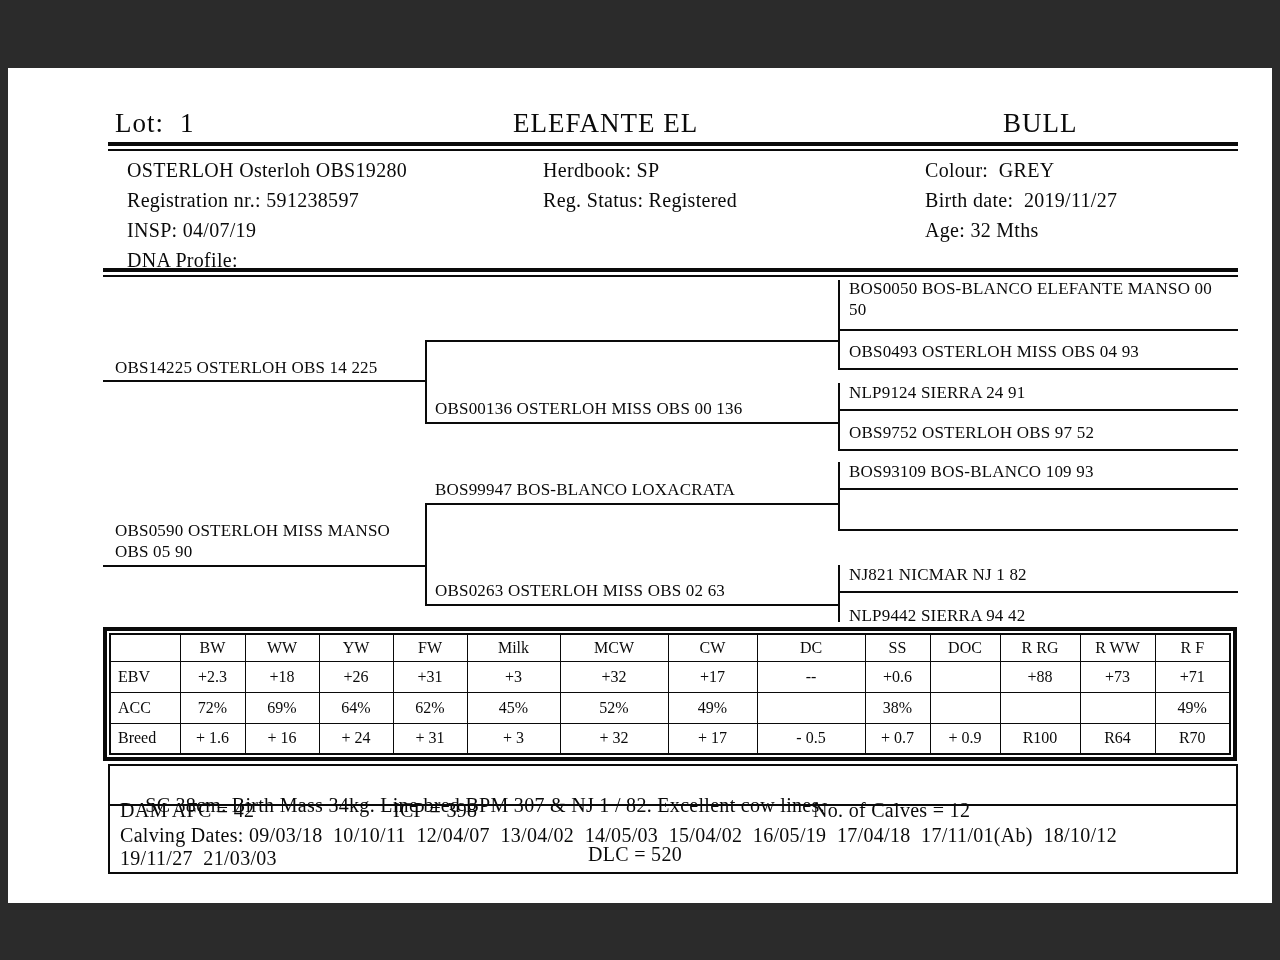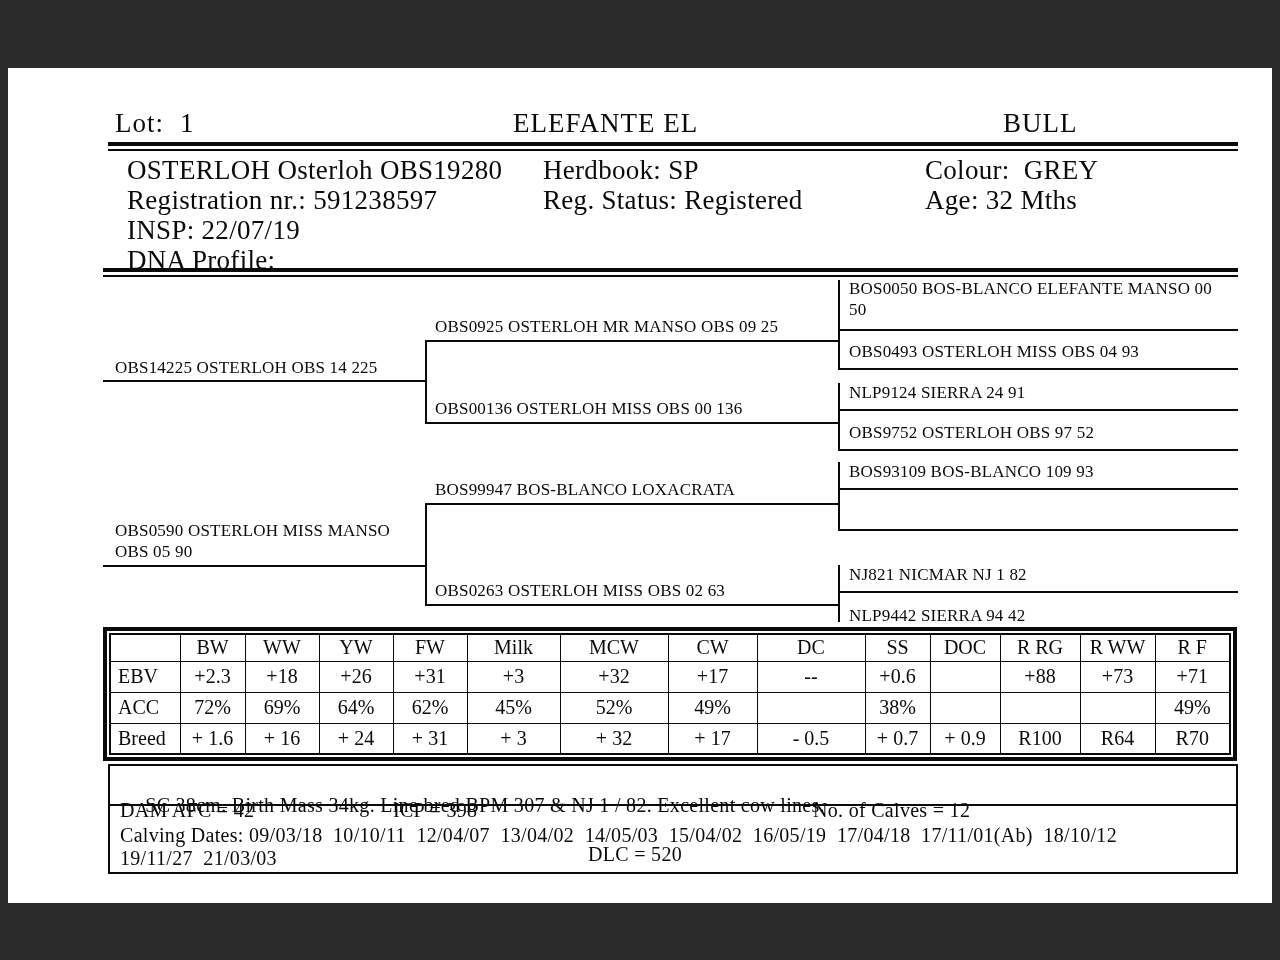--- a/index.html
+++ b/index.html
@@ -19,30 +19,30 @@
   .abs { position:absolute; }
   .ws-pre { white-space:pre; }
   .hline { position:absolute; height:2px; background:#0a0a0a; }
   .vline { position:absolute; width:2px; background:#0a0a0a; }
   .rule-double {
     position:absolute; height:9px;
     border-top:4px solid #0a0a0a;
     border-bottom:2px solid #0a0a0a;
   }
   .hdr-text { font-size:27px; letter-spacing:1px; }
-  .info-col { font-size:27px; letter-spacing:0.3px; }
+  .info-col { font-size:20px; letter-spacing:0.3px; }
   .info-col > div { line-height:30px; white-space:pre; }
   .ped { font-size:17px; letter-spacing:0.2px; white-space:nowrap; }
   .ebv-outer {
     position:absolute; left:95px; top:559px; width:1134px;
     border:4px solid #0a0a0a; padding:2px; background:#fff;
   }
   .ebv-table {
     width:100%; border-collapse:collapse; table-layout:fixed;
-    border:2px solid #0a0a0a; font-size:20px;
+    border:2px solid #0a0a0a; font-size:16px;
   }
   .ebv-table th, .ebv-table td {
     border:1.5px solid #0a0a0a; text-align:center;
     font-weight:normal; padding:0 3px; overflow:hidden;
   }
   .ebv-table thead tr { height:27px; }
   .ebv-table tbody tr { height:31px; }
   .ebv-table th:first-child, .ebv-table td:first-child {
     text-align:left; padding-left:7px;
   }
@@ -61,41 +61,41 @@
   <div class="abs hdr-text" style="left:107px; top:40px;">
     <span>Lot:</span><span style="margin-left:16px;">1</span>
   </div>
   <div class="abs hdr-text" style="left:505px; top:40px;">ELEFANTE EL</div>
   <div class="abs hdr-text" style="left:995px; top:40px;">BULL</div>
   <div class="rule-double" style="left:100px; top:74px; width:1130px;"></div>
 
   <div class="abs info-col" style="left:119px; top:87px;">
     <div>OSTERLOH Osterloh OBS19280</div>
     <div>Registration nr.: 591238597</div>
-    <div>INSP: 22/07/19</div>
+    <div>INSP: 04/07/19</div>
     <div>DNA Profile:</div>
   </div>
   <div class="abs info-col" style="left:535px; top:87px;">
     <div>Herdbook: SP</div>
     <div>Reg. Status: Registered</div>
   </div>
   <div class="abs info-col" style="left:917px; top:87px;">
     <div>Colour:  GREY</div>
+    <div>Birth date:  2019/11/27</div>
     <div>Age: 32 Mths</div>
   </div>
   <div class="rule-double" style="left:95px; top:200px; width:1135px;"></div>
 
   <div class="abs ped" style="left:107px; top:290px;">OBS14225 OSTERLOH OBS 14 225</div>
   <div class="hline" style="left:95px; top:312px; width:322px;"></div>
   <div class="abs ped" style="left:107px; top:453px;">OBS0590 OSTERLOH MISS MANSO</div>
   <div class="abs ped" style="left:107px; top:474px;">OBS 05 90</div>
   <div class="hline" style="left:95px; top:497px; width:322px;"></div>
 
   <div class="vline" style="left:417px; top:272px; height:84px;"></div>
-  <div class="abs ped" style="left:427px; top:249px;">OBS0925 OSTERLOH MR MANSO OBS 09 25</div>
   <div class="hline" style="left:417px; top:272px; width:414px;"></div>
   <div class="abs ped" style="left:427px; top:331px;">OBS00136 OSTERLOH MISS OBS 00 136</div>
   <div class="hline" style="left:417px; top:354px; width:414px;"></div>
 
   <div class="vline" style="left:417px; top:435px; height:103px;"></div>
   <div class="abs ped" style="left:427px; top:412px;">BOS99947 BOS-BLANCO LOXACRATA</div>
   <div class="hline" style="left:417px; top:435px; width:414px;"></div>
   <div class="abs ped" style="left:427px; top:513px;">OBS0263 OSTERLOH MISS OBS 02 63</div>
   <div class="hline" style="left:417px; top:536px; width:414px;"></div>
 

